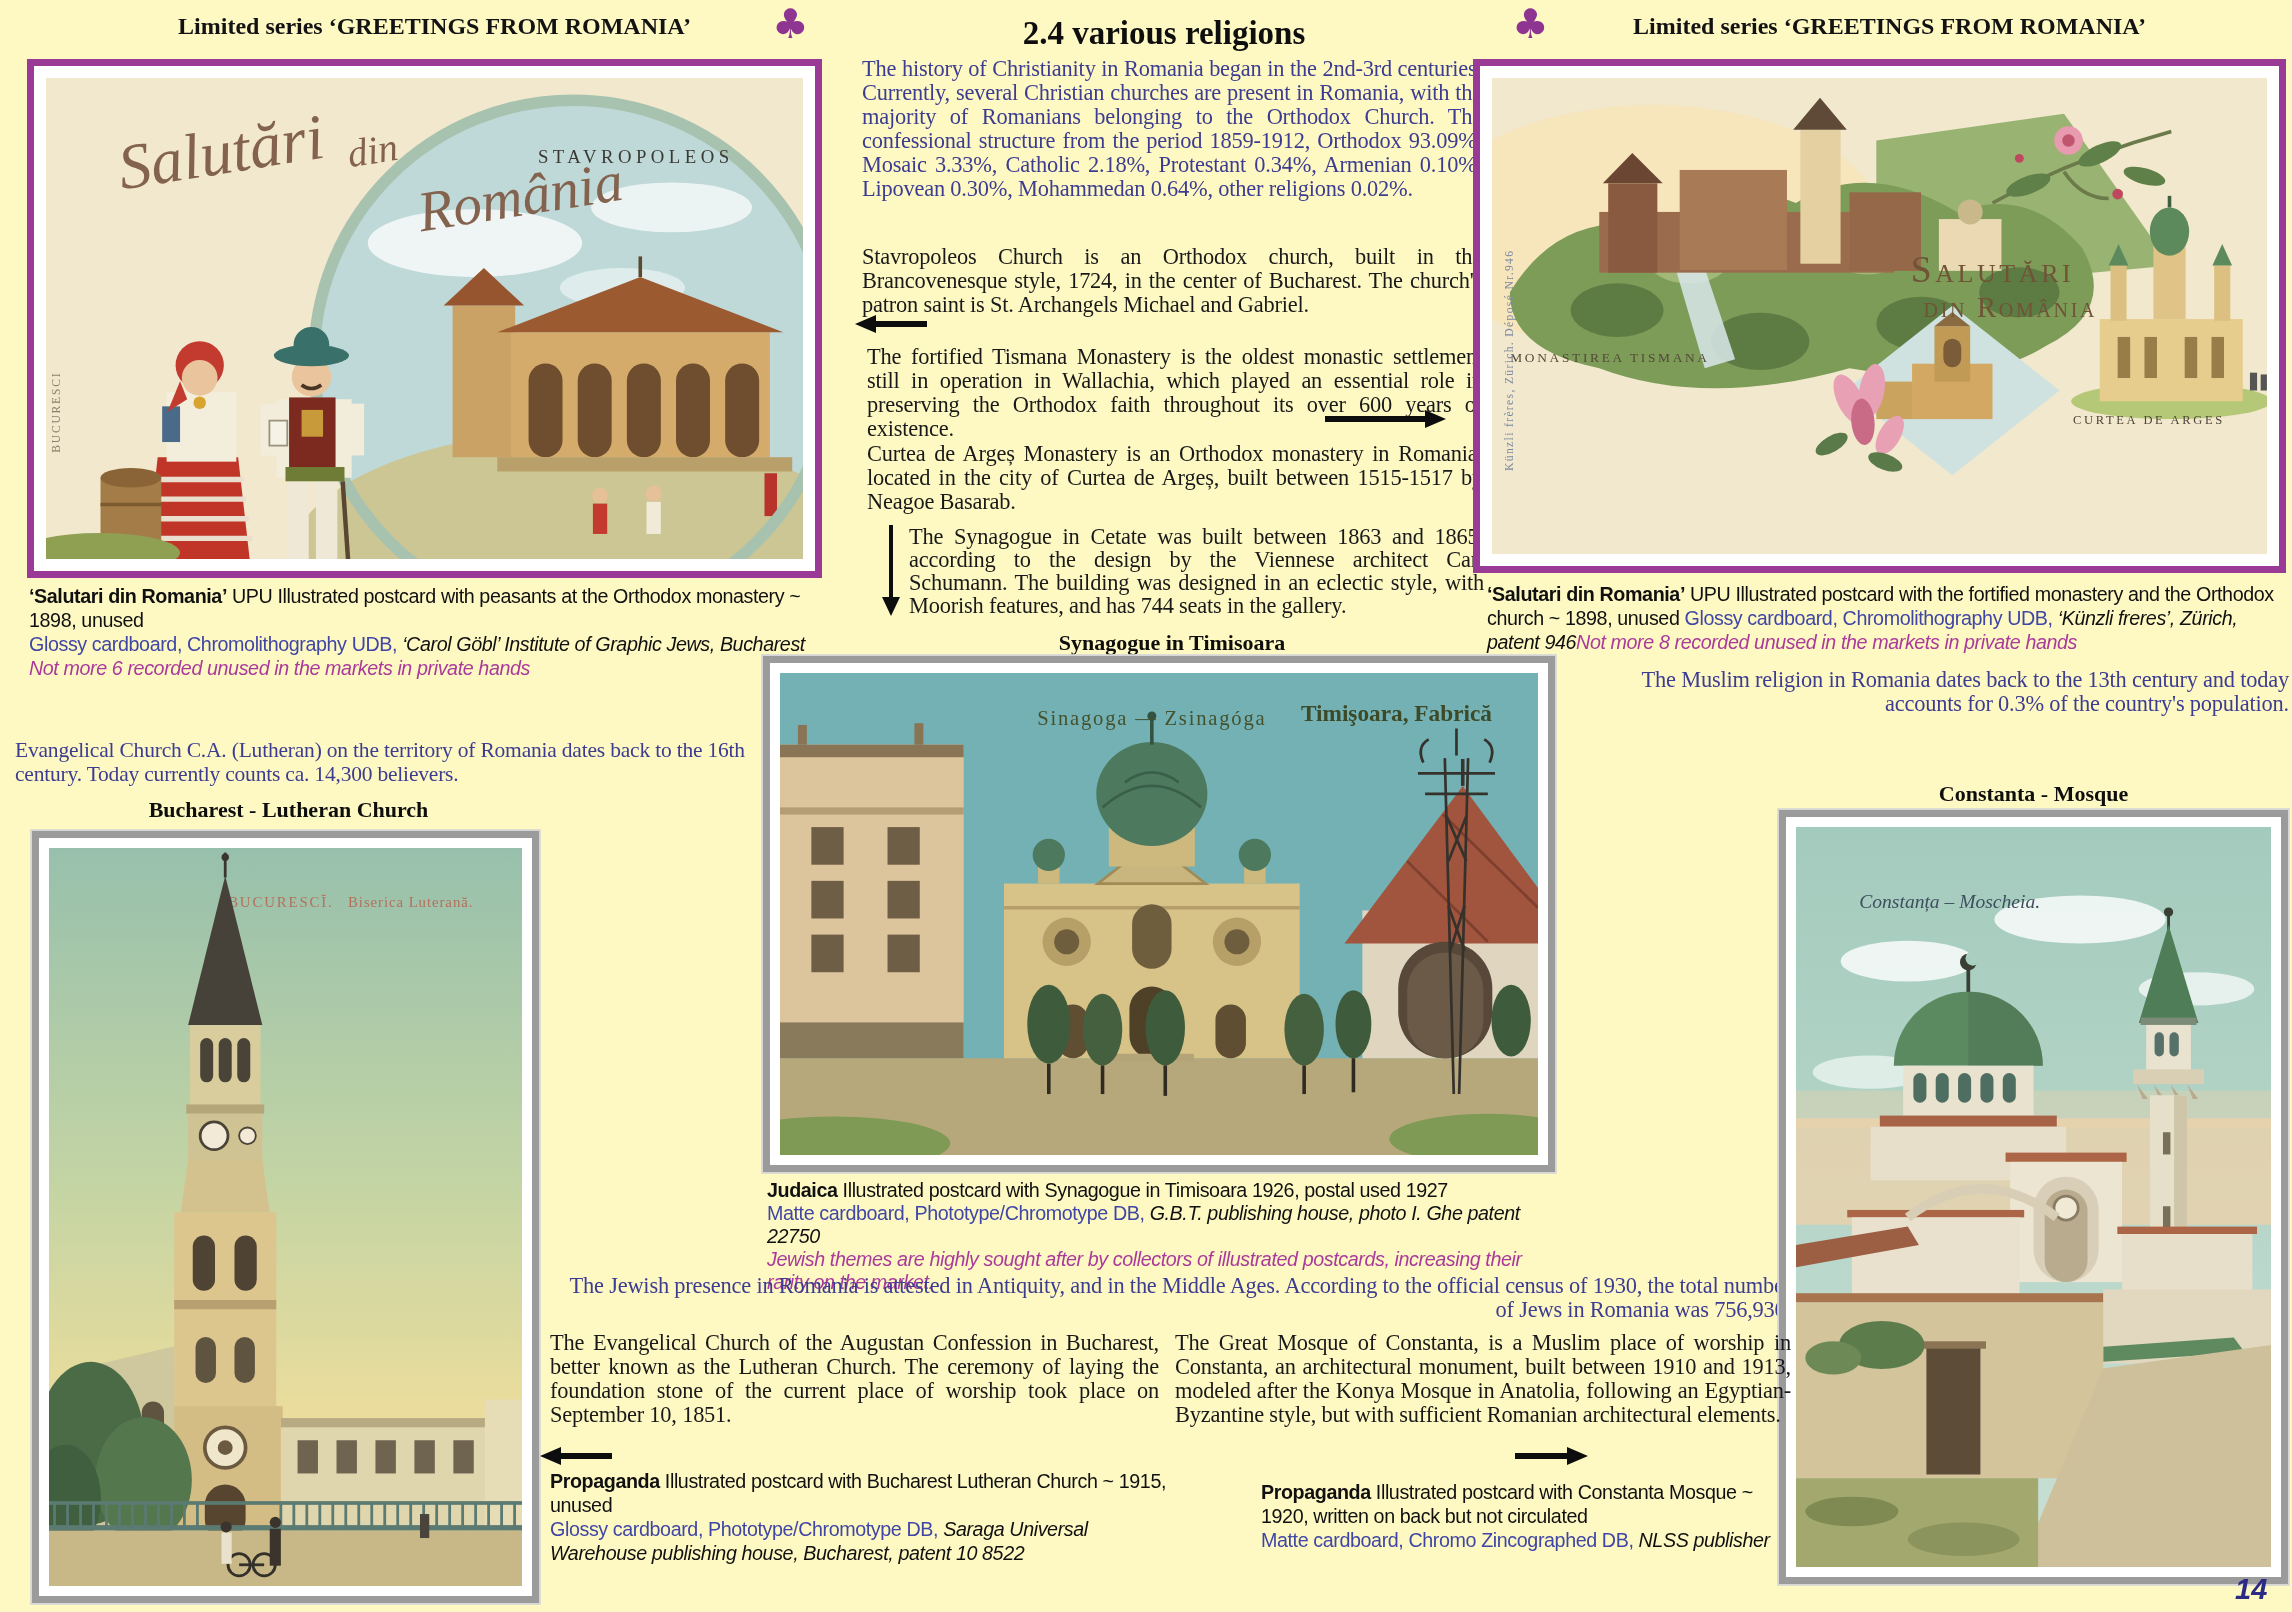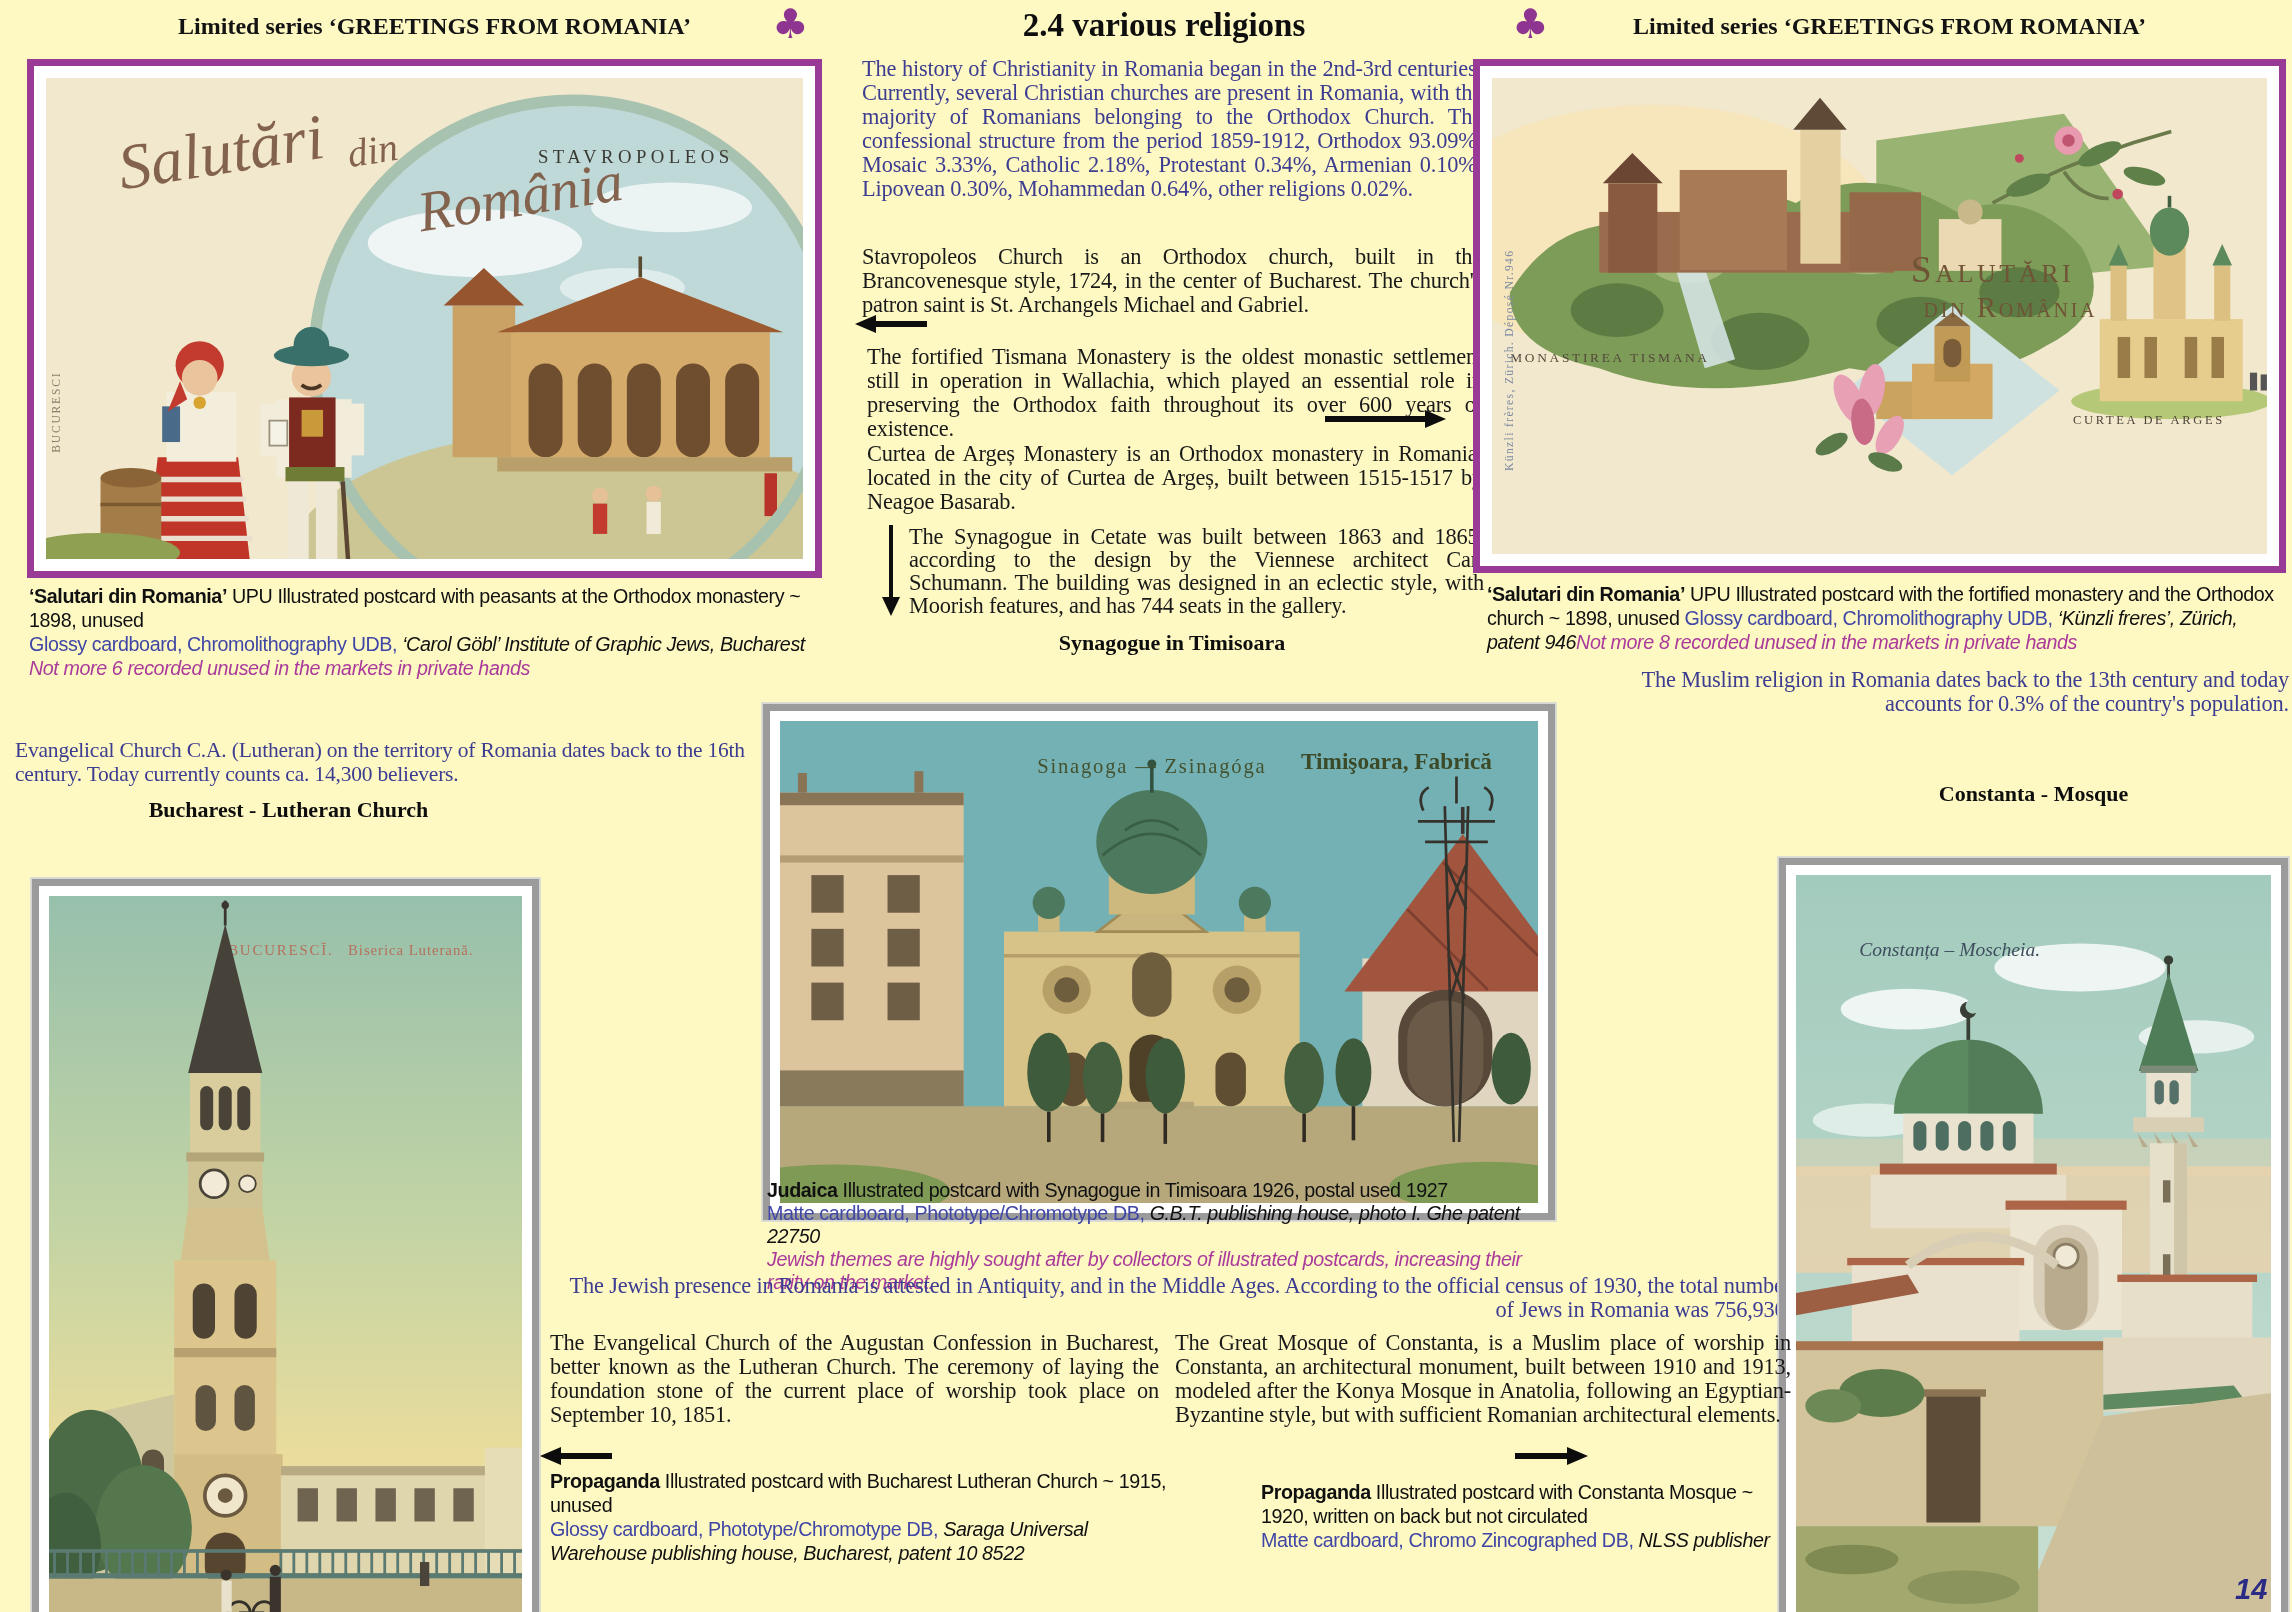--- a/index.html
+++ b/index.html
@@ -16,21 +16,21 @@
   .h2 { font-weight:bold; font-size:22px; text-align:center; color:#0e0e0e; }
   .cap { font-family:"Liberation Sans", sans-serif; font-size:19.7px; line-height:24px;
          color:#101010; letter-spacing:-0.4px; }
   .cap .lead { font-weight:bold; }
   .cap .tech { color:#3f46a5; }
   .cap .pub  { font-style:italic; }
   .cap .rarity { color:#aa3a9b; font-style:italic; }
   .cap-row { display:flex; justify-content:flex-start; }
   .frame { background:#ffffff; }
   .frame.purple { border:7.2px solid #993a96; padding:11.6px; }
-  .frame.gray   { border:7.2px solid #9b9b9b; padding:10px; box-shadow:0 0 0 1.8px #d6d6d6;margin-top:48px; }
+  .frame.gray   { border:7.2px solid #9b9b9b; padding:10px; box-shadow:0 0 0 1.8px #d6d6d6; }
   .frame svg { display:block; width:100%; height:100%; }
   .pagenum { font-weight:bold; font-style:italic; font-size:29px; color:#2b2b85;
              font-family:"Liberation Sans",sans-serif; }
   
   .arrow-h { position:absolute; display:flex; align-items:center; }
   .arrow-h .tri { width:0; height:0; border-top:9.9px solid transparent; border-bottom:9.9px solid transparent; }
   .arrow-h.left  .tri { border-right:21.5px solid #0d0d0d; }
   .arrow-h.right .tri { border-left:21.5px solid #0d0d0d; }
   .arrow-h .shaft { flex:1; height:5.4px; background:#0d0d0d; }
   .arrow-v { position:absolute; display:flex; flex-direction:column; align-items:center; }
@@ -39,21 +39,21 @@
                   border-top:19.7px solid #0d0d0d; }
   svg text { font-family:"Liberation Serif", serif; }
 </style>
 </head>
 <body>
 
 <div class="page">
 
   <div class="abs hdr" style="left:54px;top:12.5px;width:761px">Limited series ‘GREETINGS FROM ROMANIA’</div>
   <div class="abs clover" style="left:772px;top:3.6px">♣</div>
-  <div class="abs title" style="left:913px;top:7px;width:502px">2.4 various religions</div>
+  <div class="abs title" style="left:913px;top:15px;width:502px">2.4 various religions</div>
   <div class="abs clover" style="left:1512px;top:3.6px">♣</div>
   <div class="abs hdr" style="left:1558px;top:12.5px;width:663px">Limited series ‘GREETINGS FROM ROMANIA’</div>
 
   <div class="abs frame purple" style="left:27px;top:59px;width:795px;height:519px">
     <svg viewBox="0 0 848 540" preserveAspectRatio="none">
       <rect x="0" y="0" width="848" height="540" fill="#f2e8cd"></rect>
       <g>
         <circle cx="590" cy="315" r="290" fill="#bfd8d8"></circle>
         <ellipse cx="480" cy="185" rx="120" ry="38" fill="#ffffff" opacity="0.75"></ellipse>
         <ellipse cx="700" cy="145" rx="90" ry="28" fill="#ffffff" opacity="0.7"></ellipse>

